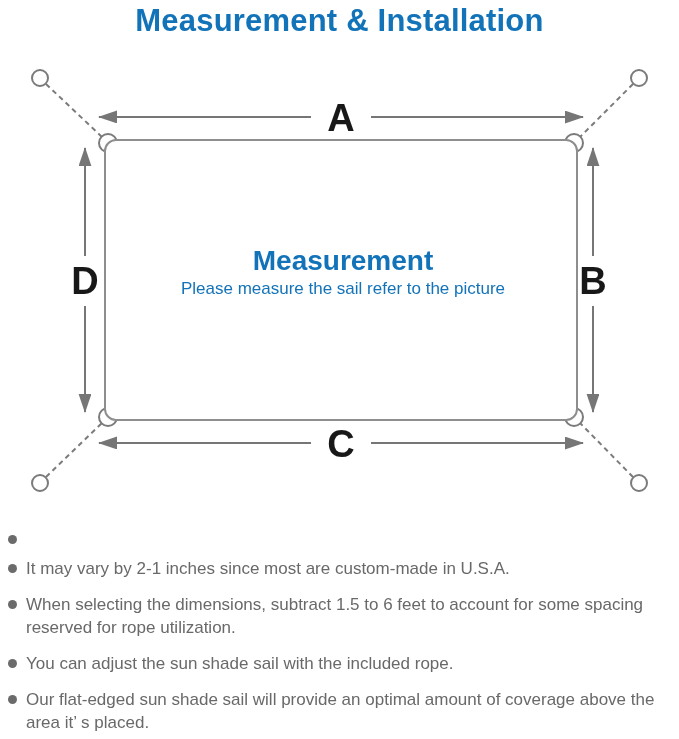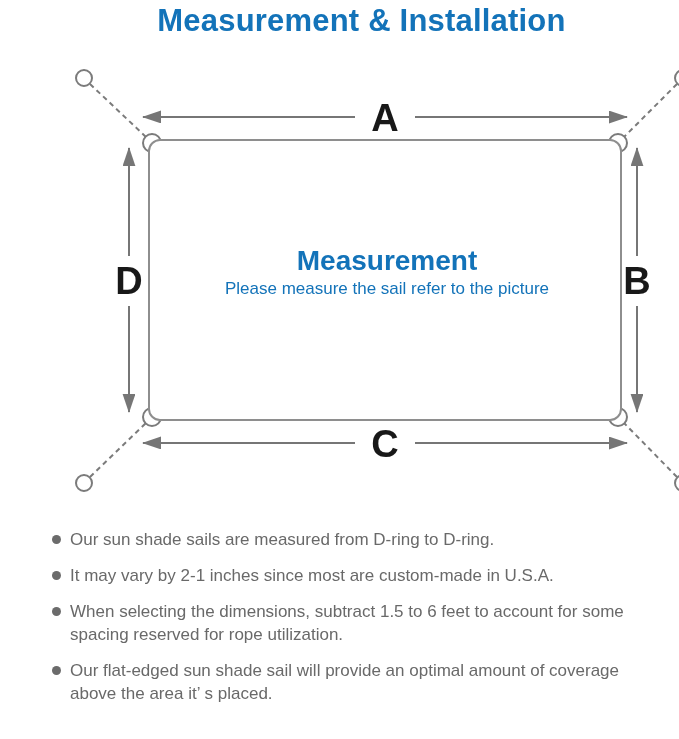--- a/index.html
+++ b/index.html
@@ -3,21 +3,20 @@
 <meta charset="utf-8">
 <style>
   * { box-sizing: border-box; margin: 0; padding: 0; }
   body { background: #ffffff; font-family: "Liberation Sans", sans-serif; }
   .page {
     position: relative;
     width: 679px;
     height: 739px;
     background: #ffffff;
     overflow: hidden;
-    padding-left: 44px;
   }
   .title {
     margin-top: 3px;
     text-align: center;
     font-size: 31px;
     font-weight: 700;
     color: #1373b9;
     letter-spacing: 0.2px;
   }
   .diagram-svg {
@@ -128,29 +127,32 @@
     </g>
     <text class="dim-label" x="593" y="234" text-anchor="middle">B</text>
 
     <text class="center-title" x="343" y="210" text-anchor="middle">Measurement</text>
     <text class="center-sub" x="343" y="234" text-anchor="middle">Please measure the sail refer to the picture</text>
   </svg>
 
   <div class="notes">
     <div class="note-item">
       <span class="note-dot"></span>
-      <span class="note-text">Our sun shade sails are measured from D-ring to D-ring.</span>
     </div>
     <div class="note-item">
       <span class="note-dot"></span>
       <span class="note-text">It may vary by 2-1 inches since most are custom-made in U.S.A.</span>
     </div>
     <div class="note-item">
       <span class="note-dot"></span>
       <span class="note-text">When selecting the dimensions, subtract 1.5 to 6 feet to account for some spacing reserved for rope utilization.</span>
     </div>
     <div class="note-item">
       <span class="note-dot"></span>
+      <span class="note-text">You can adjust the sun shade sail with the included rope.</span>
+    </div>
+    <div class="note-item">
+      <span class="note-dot"></span>
       <span class="note-text">Our flat-edged sun shade sail will provide an optimal amount of coverage above the area it’ s placed.</span>
     </div>
   </div>
 
 </div>
 
 </body></html>

